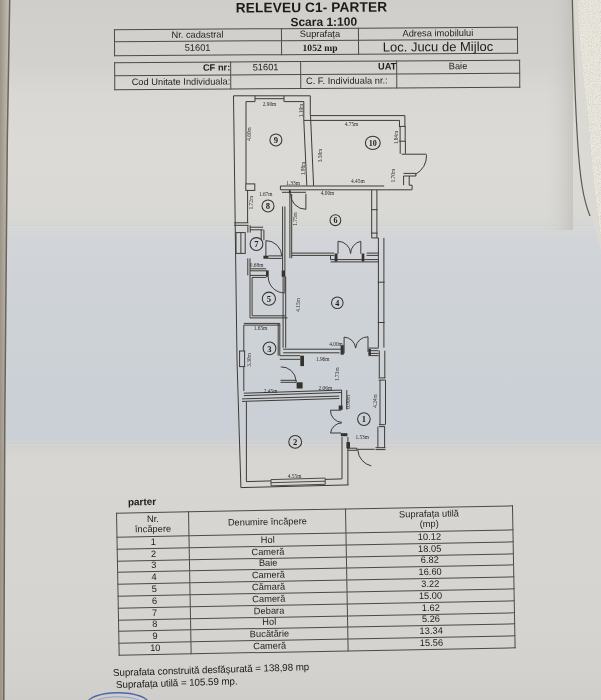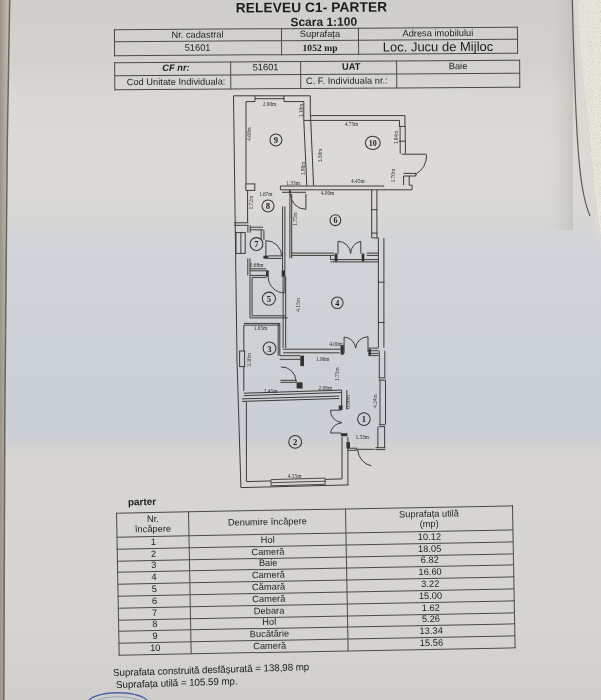--- a/index.html
+++ b/index.html
@@ -76,27 +76,27 @@
     <tr style="height:13px;">
           <td>51601</td>
           <td style="font-family:'Liberation Serif',serif;font-weight:bold;font-size:9.6px;margin-left:44px;">1052 mp</td>
           <td style="font-size:13px;">Loc. Jucu de Mijloc</td>
         </tr>
   </tbody>
     </table>
   <table class="t abs" id="t2" style="left:113.5px;top:60.5px;width:406px;">
     <tbody>
         <tr>
-          <td style="width:112px;text-align:center;padding-left:7px;font-weight:bold;font-style:italic;">CF nr:</td>
+          <td style="width:112px;text-align:right;padding-left:7px;font-weight:bold;">CF nr:</td>
           <td style="width:71px;">51601</td>
-          <td style="width:93px;text-align:center;padding-left:5px;font-weight:bold;">UAT</td>
+          <td style="width:93px;text-align:right;padding-left:5px;font-weight:bold;">UAT</td>
           <td style="width:127px;">Baie</td>
         </tr>
     <tr>
-          <td style="text-align:center;padding-left:7px;">Cod Unitate Individuala:</td>
+          <td style="text-align:right;padding-left:7px;">Cod Unitate Individuala:</td>
           <td></td>
           <td style="text-align:left;padding-left:5px;margin-left:37px;">C. F. Individuala nr.:</td>
           <td></td>
         </tr>
   </tbody>
     </table>
 </div>
 
 <div id="planwrap" class="abs" style="left:0;top:0;">
 <svg id="plan" class="abs" style="left:180px;top:88px;" width="300" height="412" viewBox="180 88 300 412">

